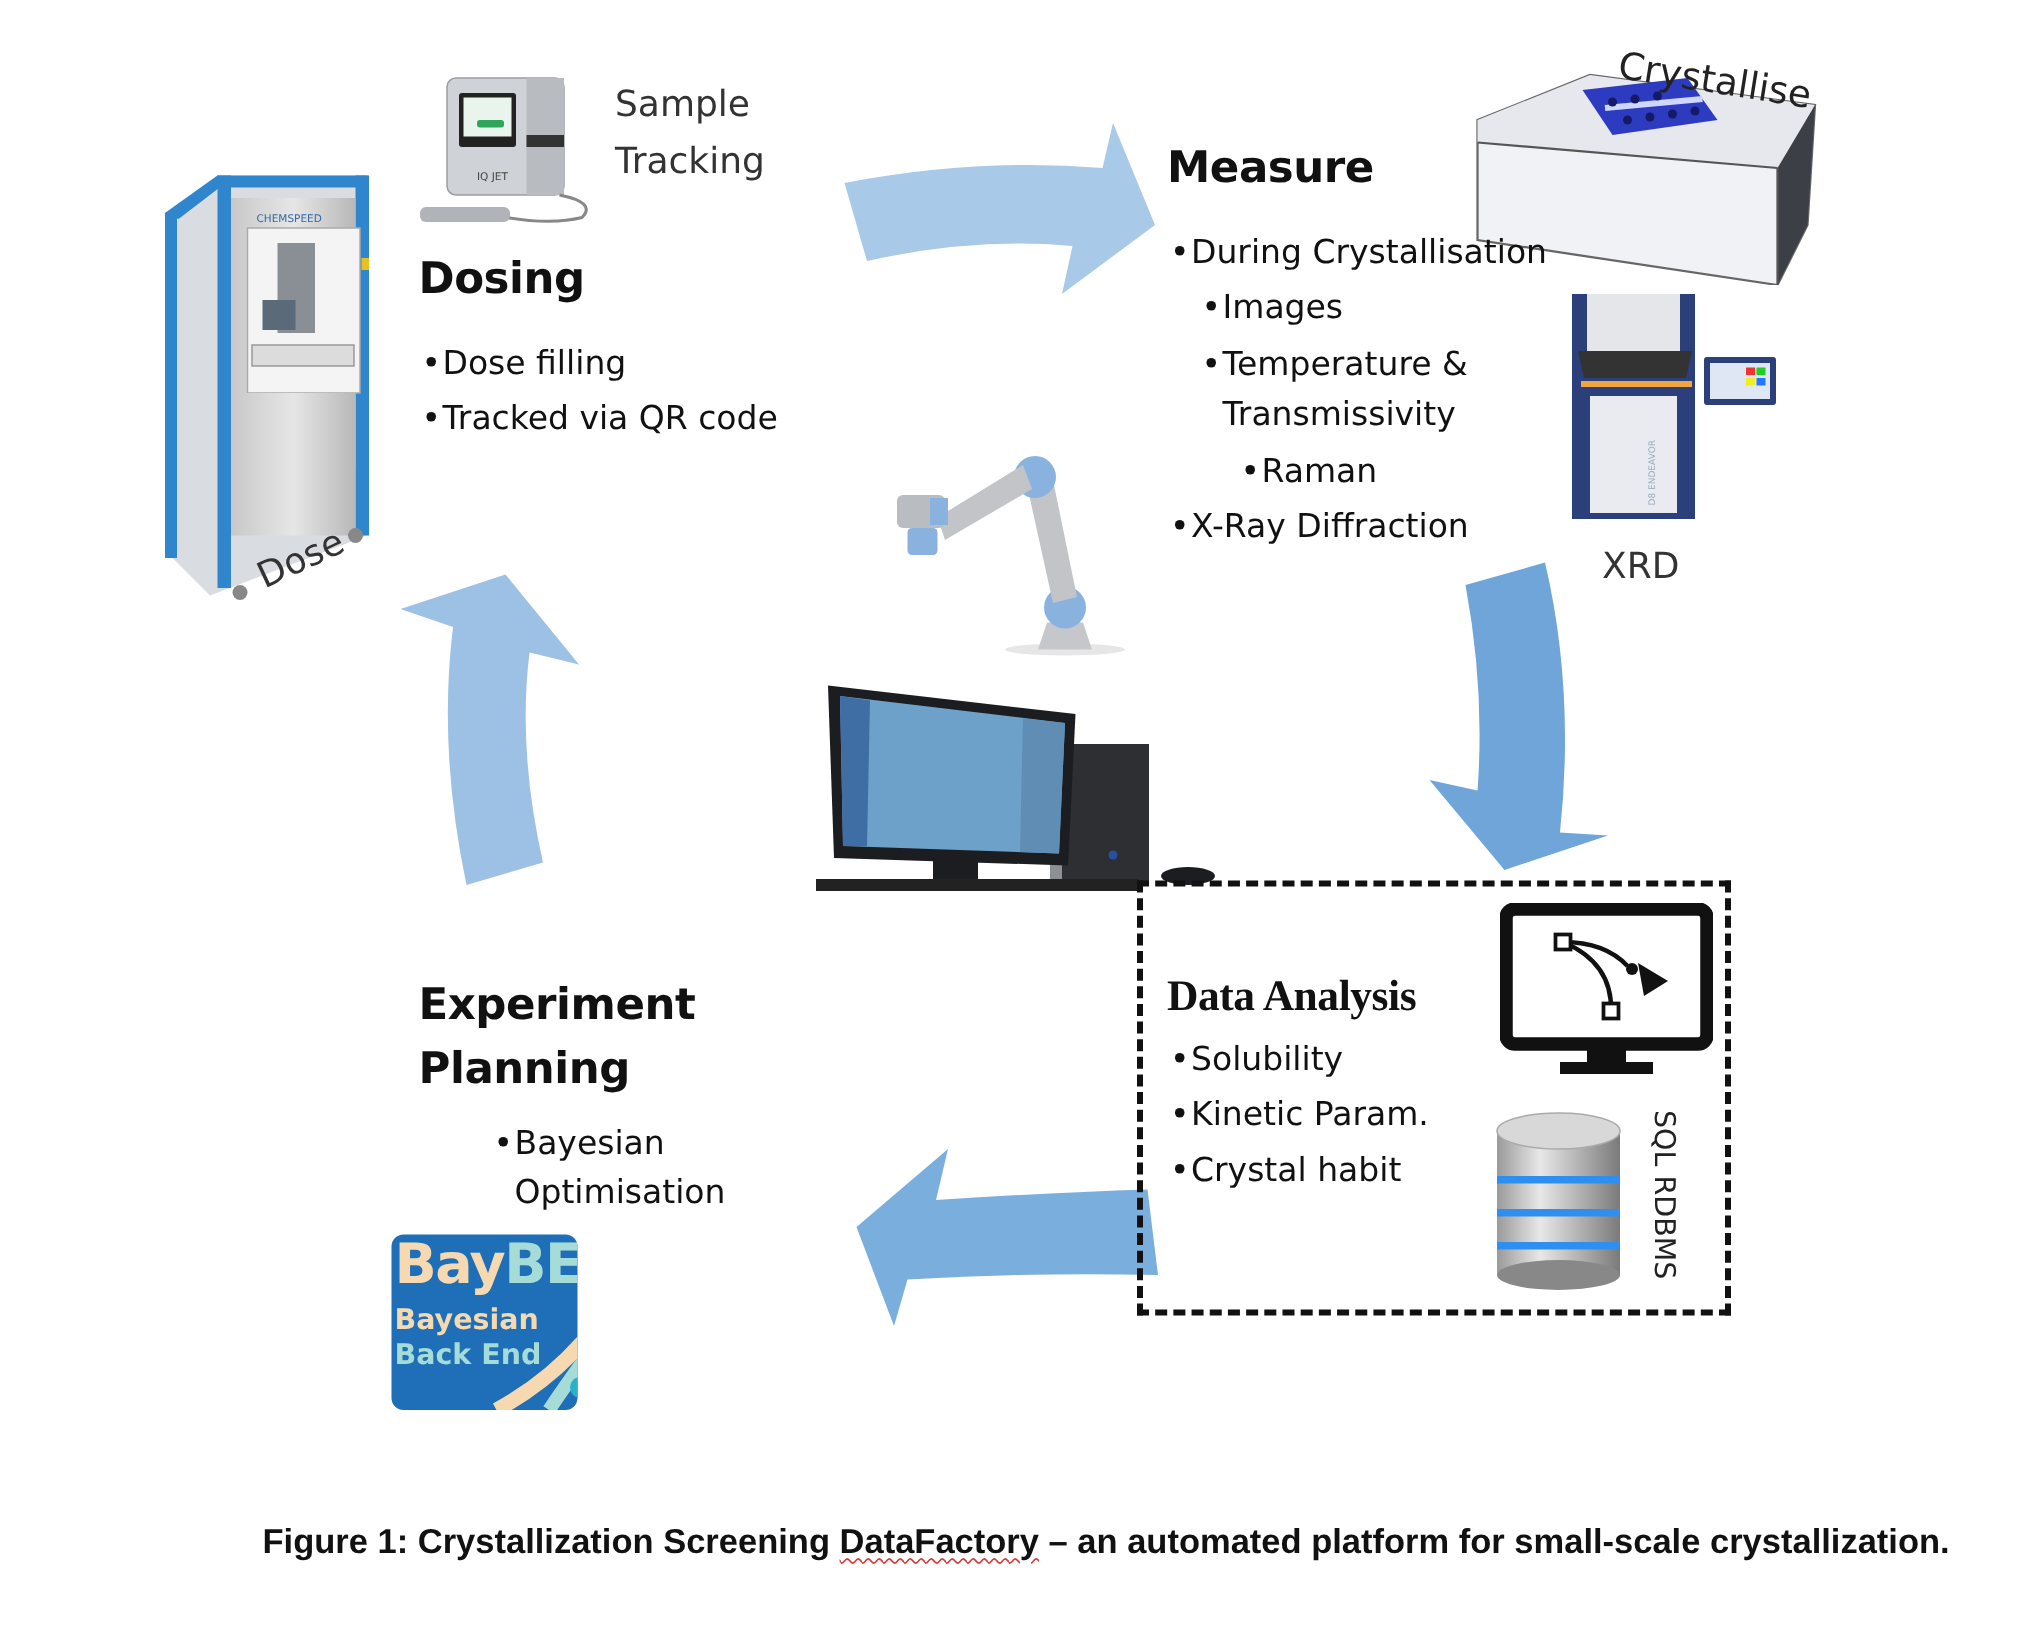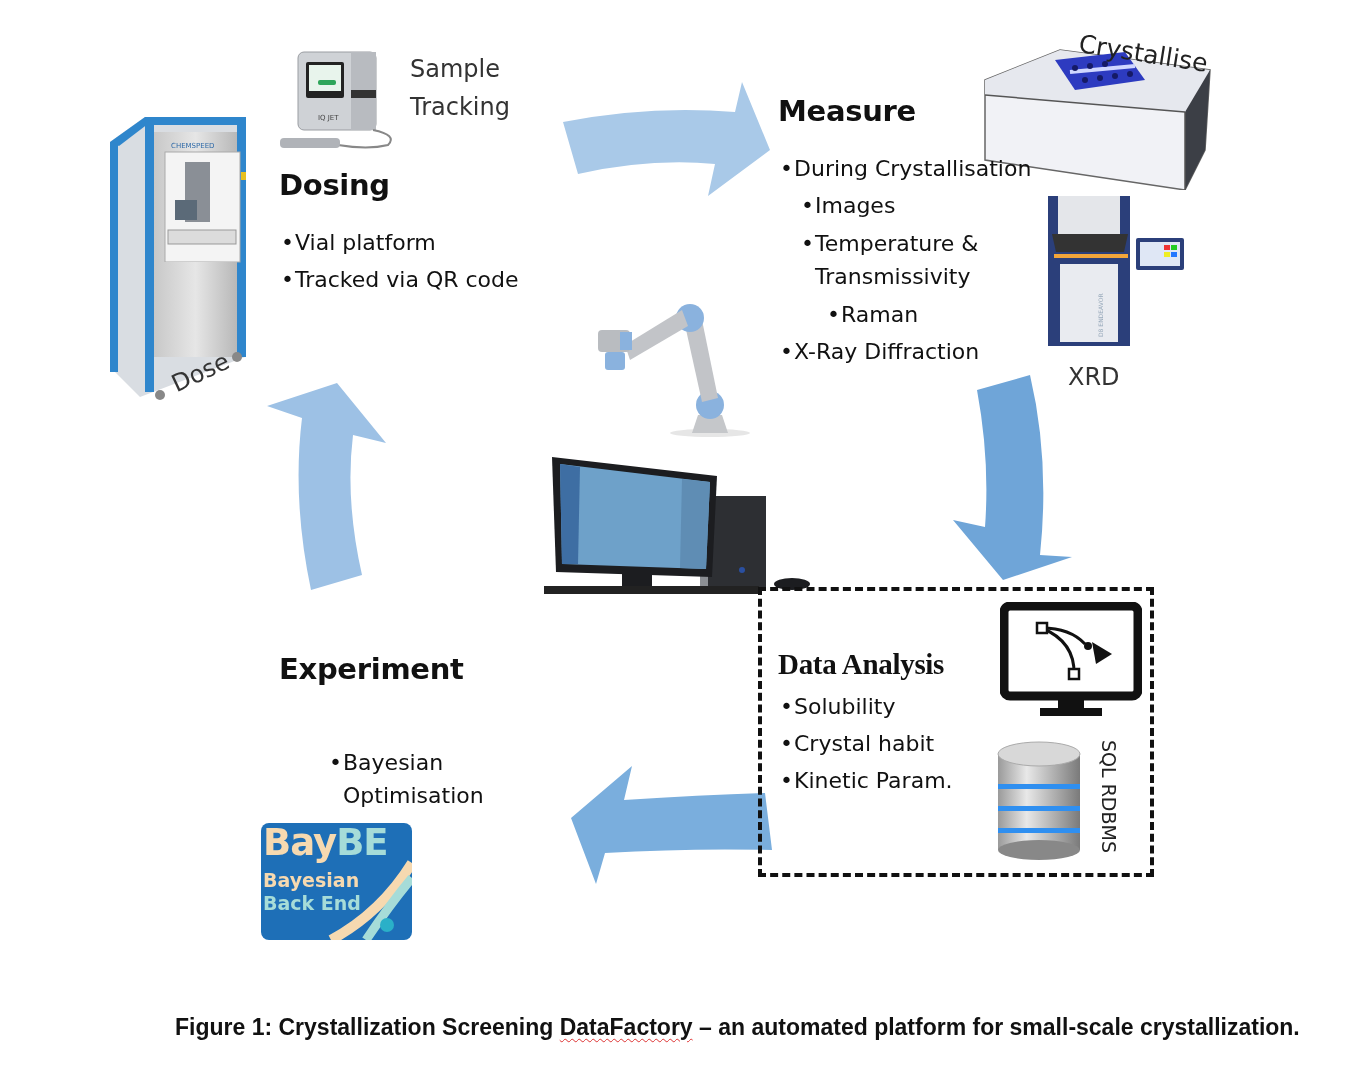--- a/index.html
+++ b/index.html
@@ -66,21 +66,21 @@
   <path d="M95,80 Q120,85 110,95 Q90,100 60,95" fill="none" stroke="#888" stroke-width="2"></path>
   <rect x="2" y="88" width="60" height="10" rx="4" fill="#b0b3b8"></rect>
 </svg>
 <div class="abs lbl" style="left:410px;top:50px;">
   <div>Sample</div>
   <div>Tracking</div>
 </div>
 
 <div class="abs h" style="left:279px;top:168px;">Dosing</div>
 <ul class="abs" style="left:281px;top:224px;">
-  <li class="b"><span class="dot">•</span><span>Vial platform</span></li>
+  <li class="b"><span class="dot">•</span><span>Dose filling</span></li>
   <li class="b"><span class="dot">•</span><span>Tracked via QR code</span></li>
 </ul>
 
 <svg class="abs" style="left:975px;top:40px" width="240" height="150">
   <polygon points="10,40 85,10 235,30 230,110 210,150 10,120" fill="#f1f2f6" stroke="#666" stroke-width="1.5"></polygon>
   <polygon points="10,40 85,10 235,30 210,72 10,55" fill="#e6e8ee"></polygon>
   <polygon points="80,20 150,12 170,40 100,50" fill="#2d3bc0"></polygon>
   <line x1="95" y1="32" x2="160" y2="26" stroke="#cfd6ff" stroke-width="4"></line>
   <g fill="#151a66">
       <circle cx="100" cy="28" r="3"></circle>
@@ -145,22 +145,22 @@
   <polygon points="140,27 168,30 164,117 138,116" fill="#5f8db4"></polygon>
   <rect x="80" y="120" width="30" height="14" fill="#1c1d20"></rect>
   <rect x="2" y="134" width="215" height="8" fill="#222"></rect>
   <ellipse cx="250" cy="132" rx="18" ry="6" fill="#1c1d20"></ellipse>
 </svg>
 
 <div class="abs" style="left:758px;top:587px;width:396px;height:290px;border:4px dashed #111;box-sizing:border-box;"></div>
 <div class="abs h" style="left:778px;top:648px;font-family:Liberation Serif, serif;">Data Analysis</div>
 <ul class="abs" style="left:780px;top:688px;">
   <li class="b"><span class="dot">•</span><span>Solubility</span></li>
+  <li class="b"><span class="dot">•</span><span>Kinetic Param.</span></li>
   <li class="b"><span class="dot">•</span><span>Crystal habit</span></li>
-  <li class="b"><span class="dot">•</span><span>Kinetic Param.</span></li>
 </ul>
 
 <svg class="abs" style="left:1000px;top:602px" width="142" height="120">
   <rect x="4" y="4" width="134" height="90" rx="6" fill="none" stroke="#111" stroke-width="9"></rect>
   <rect x="58" y="94" width="26" height="12" fill="#111"></rect>
   <rect x="40" y="106" width="62" height="8" fill="#111"></rect>
   <path d="M42,26 Q70,26 85,42" fill="none" stroke="#111" stroke-width="3"></path>
   <path d="M42,26 Q75,40 74,72" fill="none" stroke="#111" stroke-width="3"></path>
   <rect x="37" y="21" width="10" height="10" fill="#fff" stroke="#111" stroke-width="2.5"></rect>
   <rect x="69" y="67" width="10" height="10" fill="#fff" stroke="#111" stroke-width="2.5"></rect>
@@ -180,27 +180,28 @@
   <ellipse cx="43" cy="110" rx="41" ry="10" fill="#888"></ellipse>
   <rect x="2" y="44" width="82" height="5" fill="#2f8ff0"></rect>
   <rect x="2" y="66" width="82" height="5" fill="#2f8ff0"></rect>
   <rect x="2" y="88" width="82" height="5" fill="#2f8ff0"></rect>
   <ellipse cx="43" cy="14" rx="41" ry="12" fill="#d8d8d8" stroke="#aaa"></ellipse>
 </svg>
 <div class="abs" style="left:1098px;top:740px;writing-mode:vertical-rl;font-family:'DejaVu Sans',sans-serif;font-size:19px;color:#222;">SQL RDBMS</div>
 
 <div class="abs h" style="left:279px;top:648px;line-height:43px;">
   <div>Experiment</div>
+  <div>Planning</div>
 </div>
 <ul class="abs" style="left:281px;top:746px;margin-left:48px;">
   <li class="b" style="line-height:33px;"><span class="dot">•</span><span>Bayesian</span></li>
   <li class="b" style="line-height:33px;padding-left:14px;"><span>Optimisation</span></li>
 </ul>
 
-<div class="abs" style="left:261px;top:823px;width:151px;height:117px;border-radius:8px;background:#1e6fb7;overflow:hidden;">
+<div class="abs" style="left:261px;top:823px;width:124px;height:117px;border-radius:8px;background:#1e6fb7;overflow:hidden;">
   <svg class="abs" style="left:0;top:0" width="151" height="117">
     <path d="M70,117 Q120,90 151,40" fill="none" stroke="#f6d9b0" stroke-width="10"></path>
     <path d="M105,117 Q130,80 151,55" fill="none" stroke="#a6dcd8" stroke-width="9"></path>
     <circle cx="126" cy="102" r="7" fill="#2ab0c8"></circle>
   </svg>
   <div class="abs" style="left:2px;top:-2px;font-family:'DejaVu Sans',sans-serif;font-weight:bold;font-size:37px;letter-spacing:-1px;">
     <span style="color:#f6d9b0">Bay</span><span style="color:#a6dcd8">BE</span>
   </div>
   <div class="abs" style="left:2px;top:46px;font-family:'DejaVu Sans',sans-serif;font-weight:bold;font-size:19px;line-height:23px;">
     <div style="color:#f6d9b0">Bayesian</div>

